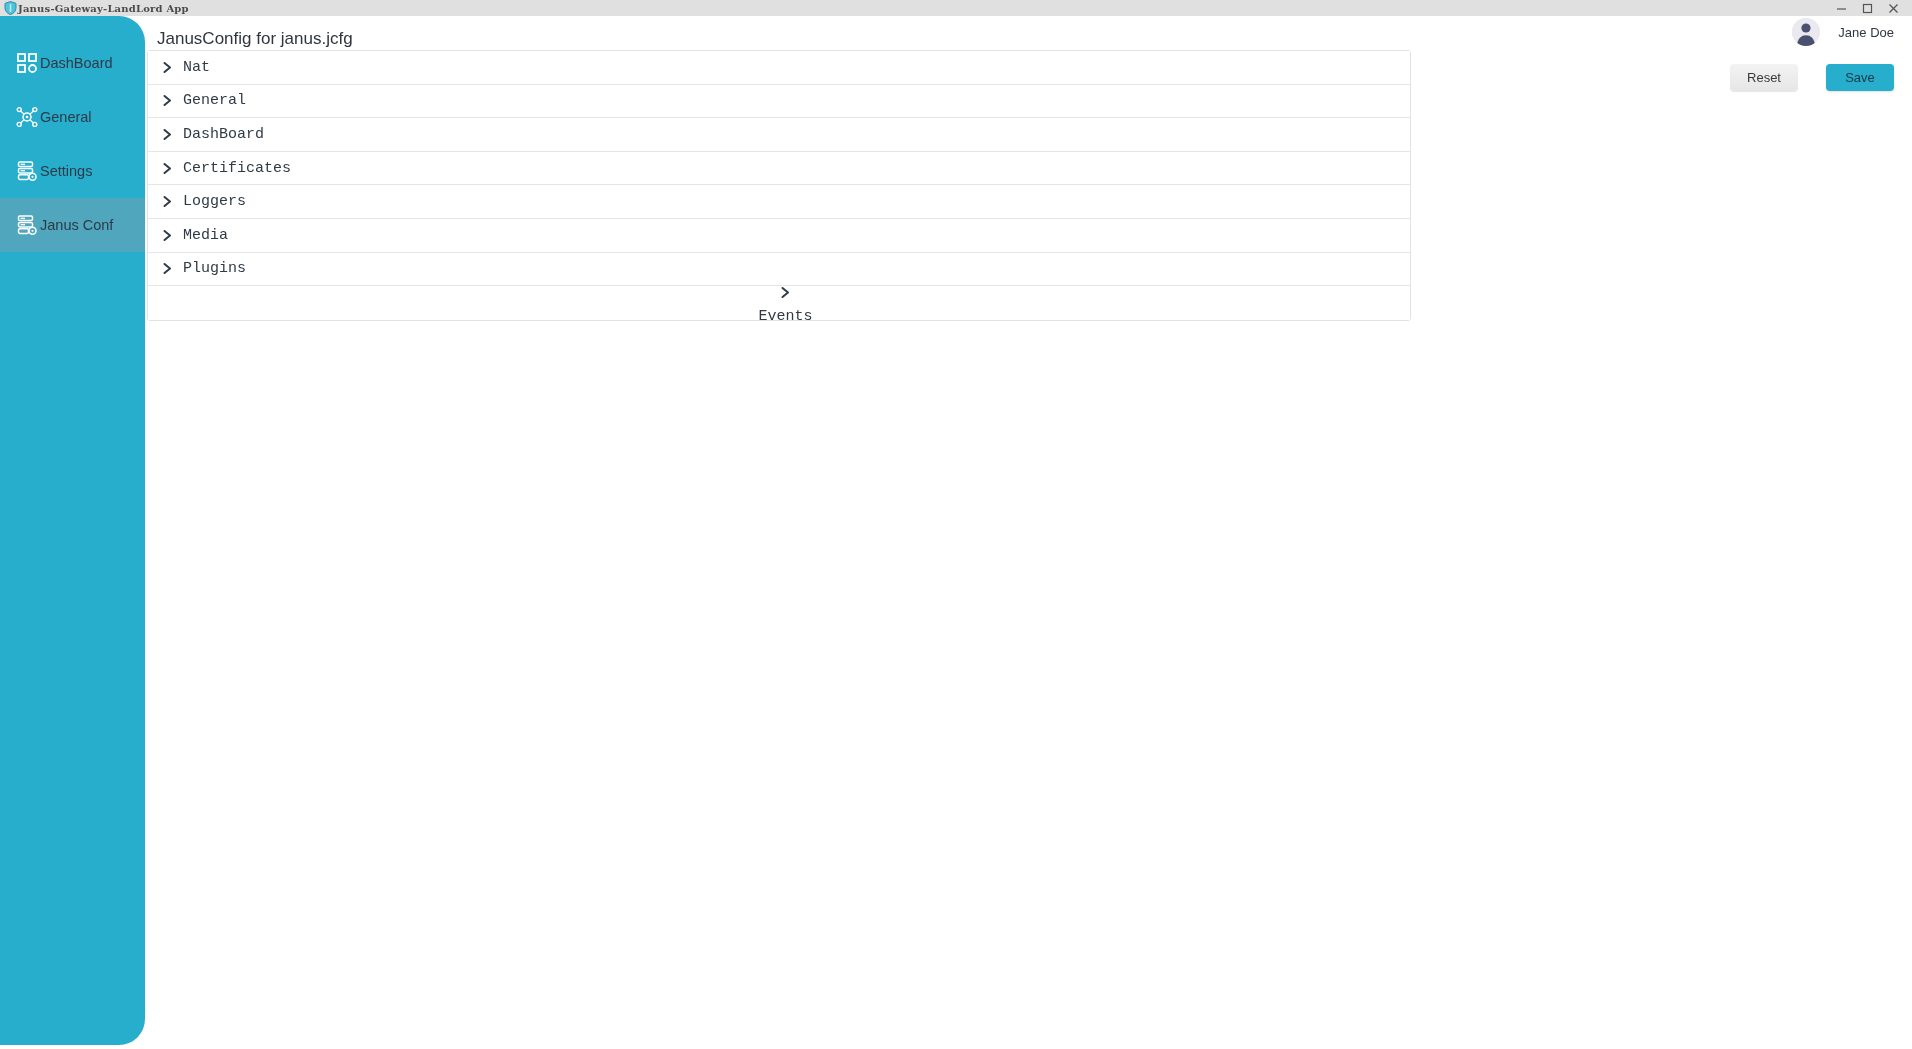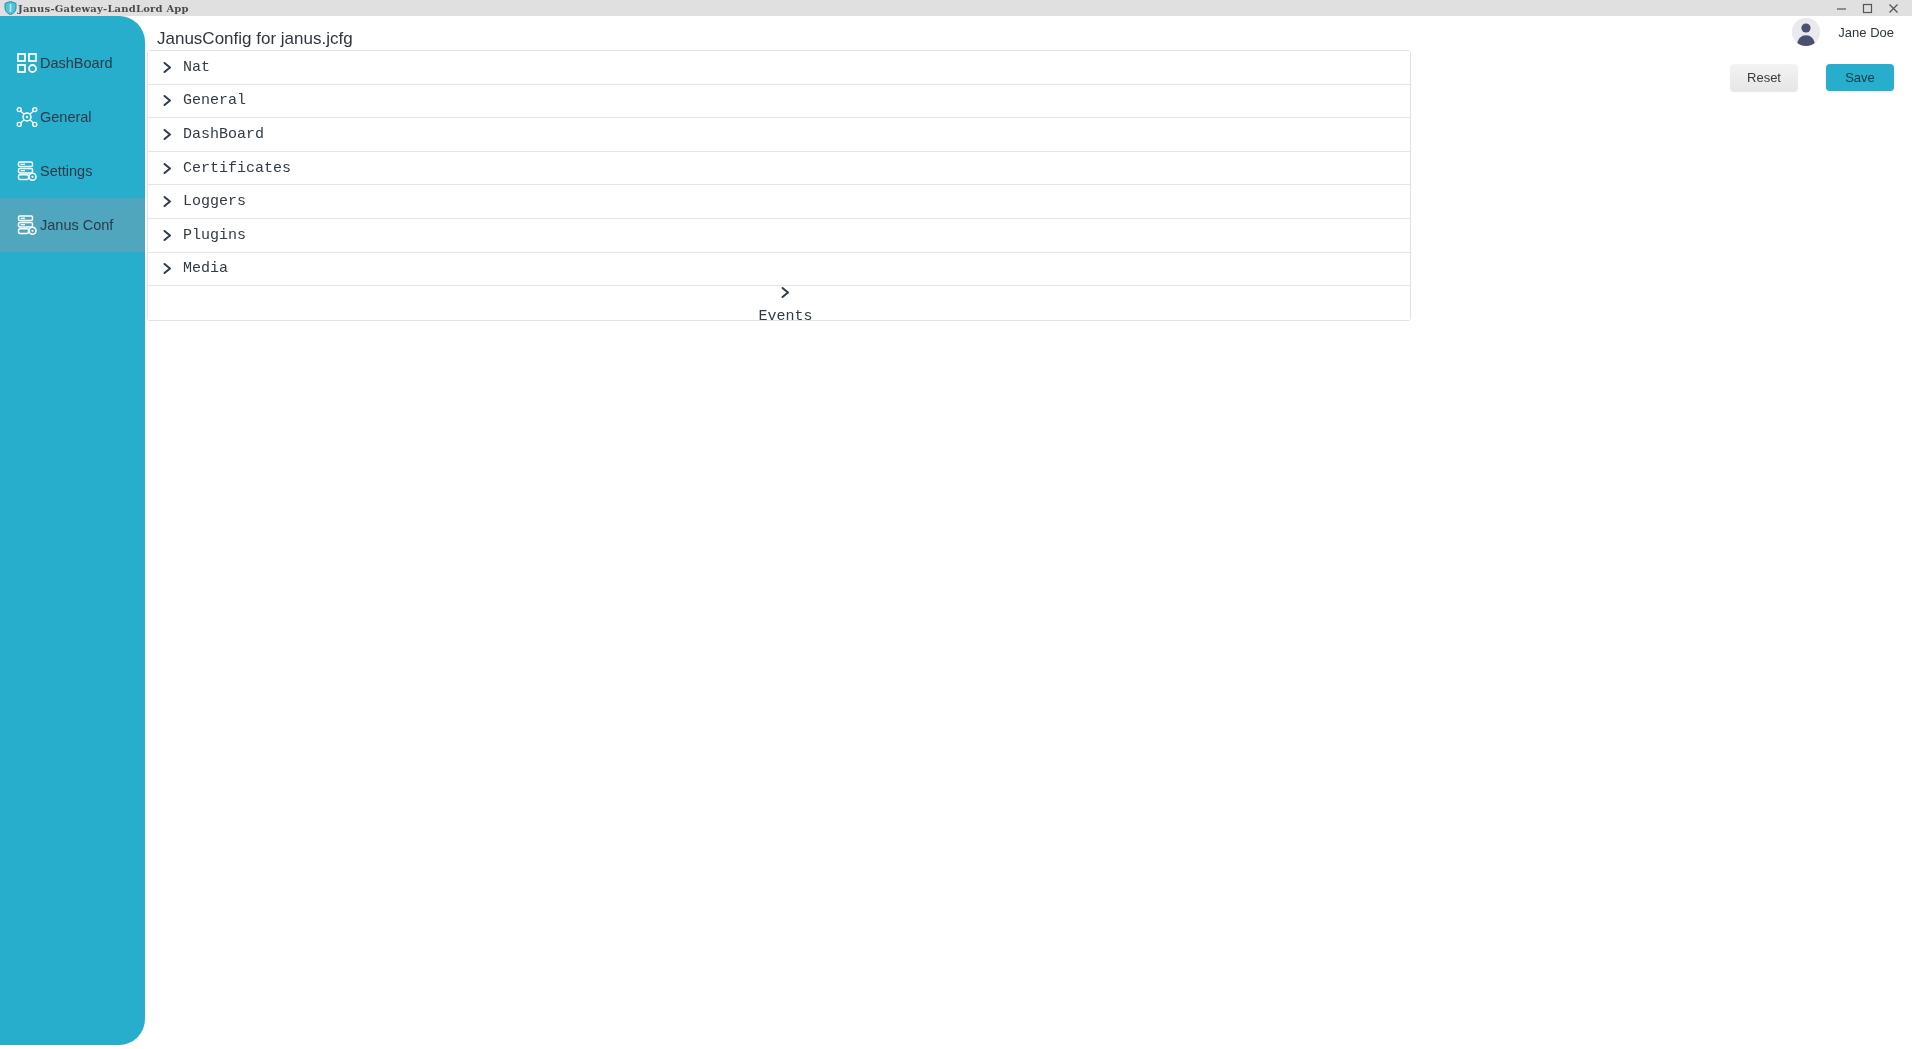--- a/index.html
+++ b/index.html
@@ -337,35 +337,35 @@
       </span>
       <span class="acc-label">Loggers</span>
     </div>
 
     <div class="acc-row">
       <span class="acc-chev">
         <svg width="11" height="13" viewBox="0 0 11 13">
             <polyline points="2.5,2 8,6.5 2.5,11" fill="none" stroke="#2f3b46" stroke-width="2" stroke-linecap="round" stroke-linejoin="round"></polyline>
           </svg>
       </span>
+      <span class="acc-label">Media</span>
+    </div>
+
+    <div class="acc-row">
+      <span class="acc-chev">
+        <svg width="11" height="13" viewBox="0 0 11 13">
+            <polyline points="2.5,2 8,6.5 2.5,11" fill="none" stroke="#2f3b46" stroke-width="2" stroke-linecap="round" stroke-linejoin="round"></polyline>
+          </svg>
+      </span>
       <span class="acc-label">Plugins</span>
     </div>
 
     <div class="acc-row">
       <span class="acc-chev">
         <svg width="11" height="13" viewBox="0 0 11 13">
             <polyline points="2.5,2 8,6.5 2.5,11" fill="none" stroke="#2f3b46" stroke-width="2" stroke-linecap="round" stroke-linejoin="round"></polyline>
           </svg>
       </span>
-      <span class="acc-label">Media</span>
-    </div>
-
-    <div class="acc-row">
-      <span class="acc-chev">
-        <svg width="11" height="13" viewBox="0 0 11 13">
-            <polyline points="2.5,2 8,6.5 2.5,11" fill="none" stroke="#2f3b46" stroke-width="2" stroke-linecap="round" stroke-linejoin="round"></polyline>
-          </svg>
-      </span>
       <span class="acc-label">Events</span>
     </div>
 
   </div>
 </div>
 
 </body></html>

